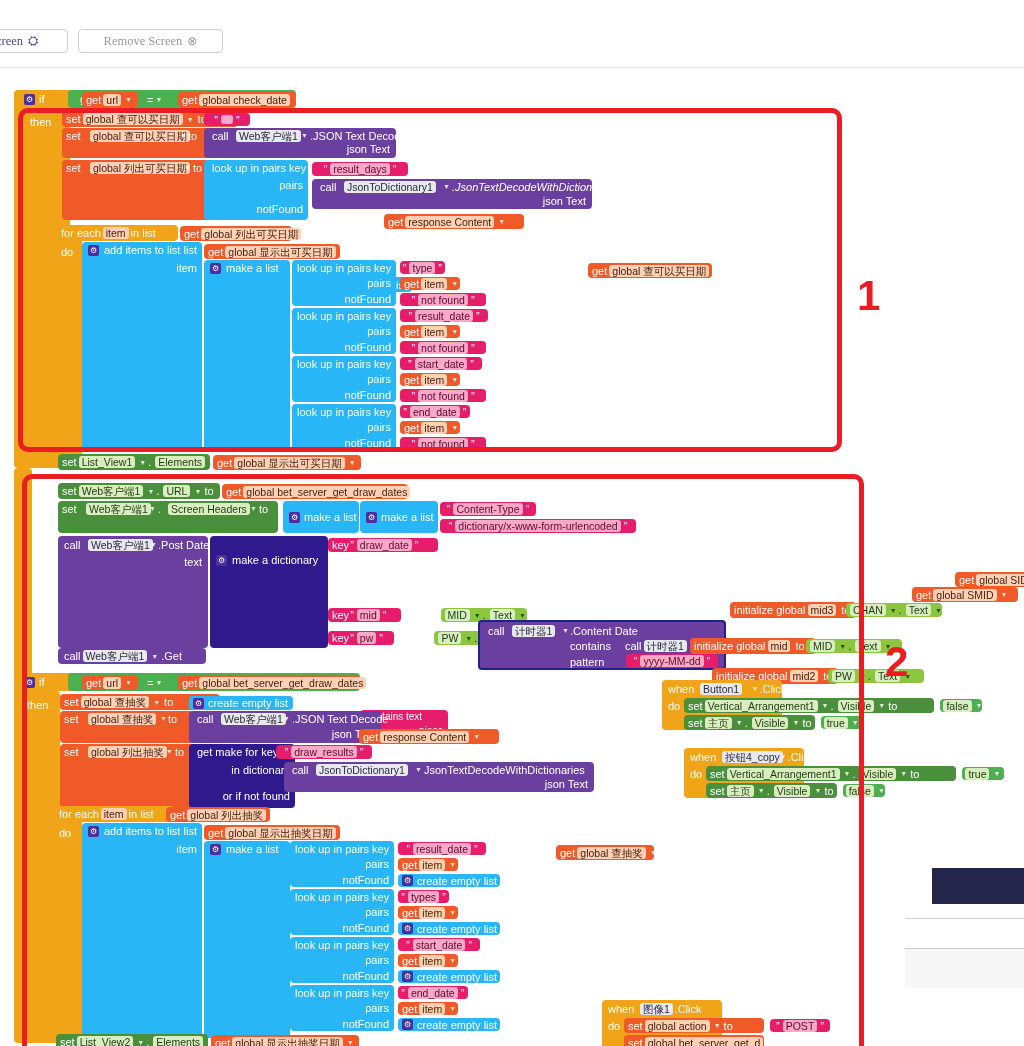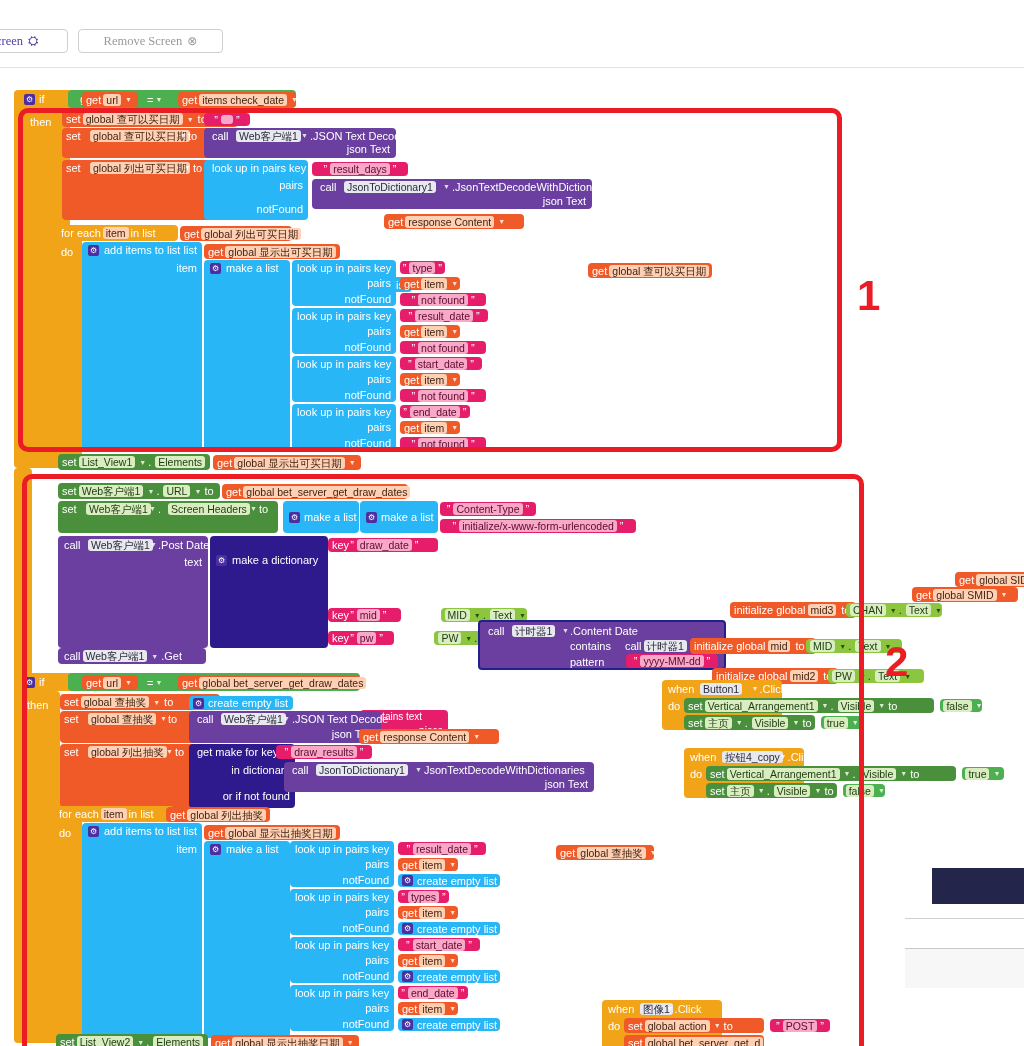--- a/index.html
+++ b/index.html
@@ -85,21 +85,21 @@
     <span style="margin-left:4px;">get</span>
     <span class="field lt">url</span>
       <span class="dd">▼</span>
   </div>
   <div class="blk c-logic" style="left:142px; top:24px; width:30px; height:15px;">
     <span style="margin-left:5px;">=</span>
       <span class="dd">▼</span>
   </div>
   <div class="blk c-var" style="left:178px; top:24px; width:118px; height:15px;">
     <span style="margin-left:4px;">get</span>
-    <span class="field lt">items check_date</span>
+    <span class="field lt">global check_date</span>
       <span class="dd">▼</span>
   </div>
 
   <div class="blk c-ctrl" style="left:24px; top:40px; width:46px; height:360px;">
     <span style="position:absolute; left:6px; top:8px;">then</span>
   </div>
 
   <div class="blk c-var" style="left:62px; top:43px; width:176px; height:16px;">
     <span style="margin-left:4px;">set</span>
     <span class="field lt">global 查可以买日期</span>
@@ -144,21 +144,21 @@
   </div>
   <div class="blk c-text" style="left:312px; top:94px; width:96px; height:14px; justify-content:center;">
     <span class="txtq">”</span>
     <span class="field pink">result_days</span>
     <span class="txtq">”</span>
   </div>
   <div class="blk c-proc" style="left:312px; top:111px; width:280px; height:30px;">
     <span style="position:absolute; left:8px; top:2px;">call</span>
     <span class="field gry" style="position:absolute; left:30px; top:2px;">JsonToDictionary1</span>
     <span class="dd" style="position:absolute; left:129px; top:4px;">▼</span>
-    <span style="position:absolute; left:140px; top:2px;">.JsonTextDecodeWithDictionaries</span>
+    <span style="position:absolute; left:140px; top:2px;font-style:italic;">.JsonTextDecodeWithDictionaries</span>
     <span style="position:absolute; right:6px; top:16px;">json Text</span>
   </div>
   <div class="blk c-var" style="left:588px; top:195px; width:124px; height:15px;">
     <span style="margin-left:4px;">get</span>
     <span class="field lt">global 查可以买日期</span>
       <span class="dd">▼</span>
   </div>
   <div class="blk c-list" style="left:308px; top:209px; width:104px; height:15px;">
     <span class="gear" style="margin-left:4px;">⚙</span>
     <span>create empty list</span>
@@ -326,21 +326,21 @@
     <span class="gear" style="margin-left:6px;">⚙</span>
     <span>make a list</span>
   </div>
   <div class="blk c-text" style="left:440px; top:434px; width:96px; height:14px; justify-content:center;">
     <span class="txtq">”</span>
     <span class="field pink">Content-Type</span>
     <span class="txtq">”</span>
   </div>
   <div class="blk c-text" style="left:440px; top:451px; width:196px; height:14px; justify-content:center;">
     <span class="txtq">”</span>
-    <span class="field pink">initialize/x-www-form-urlencoded</span>
+    <span class="field pink">dictionary/x-www-form-urlencoded</span>
     <span class="txtq">”</span>
   </div>
 
   <div class="blk c-proc" style="left:58px; top:468px; width:150px; height:112px;">
     <span style="position:absolute; left:6px; top:3px;">call</span>
     <span class="field gry" style="position:absolute; left:28px; top:3px;">Web客户端1</span>
     <span class="dd" style="position:absolute; left:90px; top:5px;">▼</span>
     <span style="position:absolute; left:100px; top:3px;">.Post Date</span>
     <span style="position:absolute; right:6px; top:20px;">text</span>
   </div>

